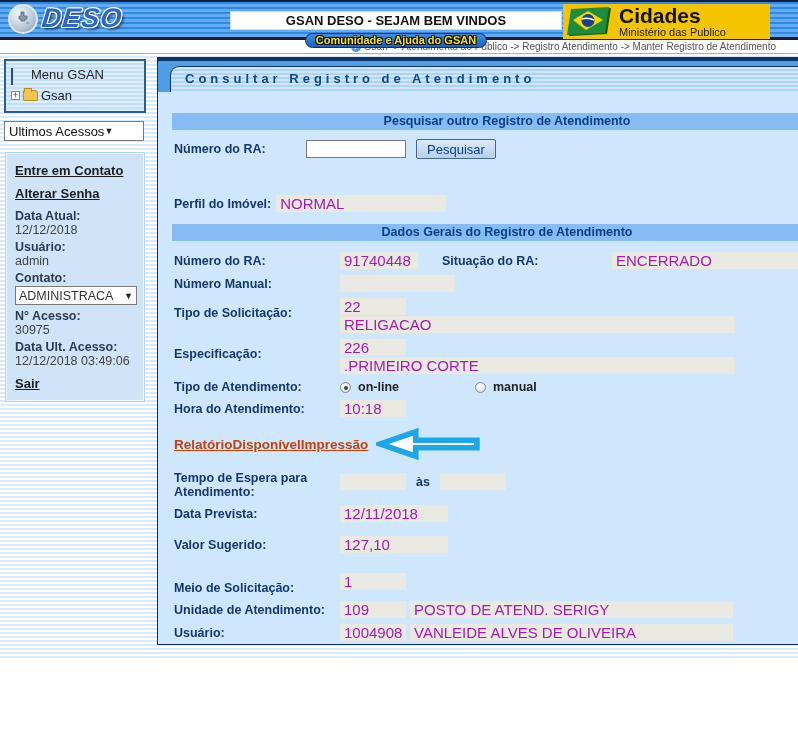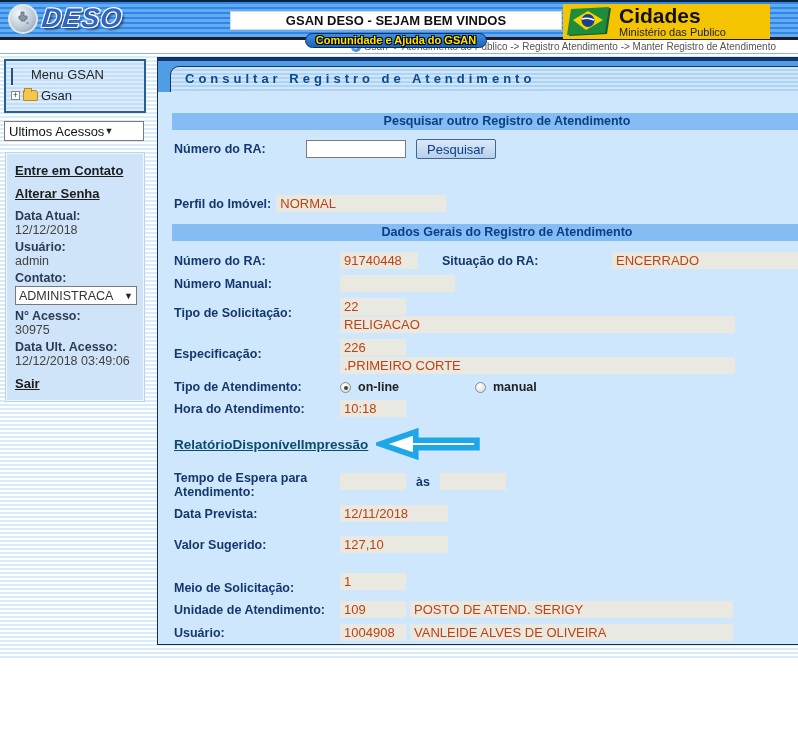--- a/index.html
+++ b/index.html
@@ -131,41 +131,41 @@
   .ra-input { width:100px; height:18px; border:1px solid #7a7a7a; background:#fff; font-size:13px; padding:0 3px; font-family:"Liberation Sans",sans-serif; }
   .btn {
     margin-left:10px; min-width:80px; height:20px;
     background:linear-gradient(180deg,#dce9f8,#b6d0ec);
     border:1px solid #44658c; border-radius:2px;
     color:#0a3f85; font-size:13px; font-family:"Liberation Sans",sans-serif;
   }
   .perfil-row { display:flex; align-items:center; margin:26px 0 12px 2px; }
   .perfil-row .lbl { margin-right:5px; }
   .gfield {
-    background:#e9e9e2; color:#c2410c; font-size:13px; height:17px; line-height:17px;
+    background:#e9e9e2; color:#a21caf; font-size:15px; height:17px; line-height:17px;
     padding:0 4px; overflow:hidden; white-space:nowrap; flex:none;
   }
   .perfil-val { width:170px; }
   
   .drow { display:flex; align-items:center; margin:0 2px; padding:3px 0; }
   .drow .lbl { width:166px; flex:none; }
   .drow.top { align-items:flex-start; }
   .drow.top .lbl { padding-top:2px; }
   .stack .gfield { display:block; }
   .stack .code { margin-bottom:1px; }
   .w66 { width:66px; } .w78 { width:78px; } .w108 { width:108px; } .w115 { width:115px; } .w200 { width:200px; } .w323 { width:323px; } .w395 { width:395px; }
   .inline-pair { display:flex; gap:4px; }
   .sit-lbl { margin-left:24px; margin-right:4px; }
   .radio { width:11px; height:11px; border-radius:50%; border:1px solid #8a8a8a; background:radial-gradient(circle at 35% 30%,#fff,#d8d8d8); display:inline-block; position:relative; vertical-align:-2px; }
   .radio.sel::after { content:""; position:absolute; left:3px; top:3px; width:4px; height:4px; border-radius:50%; background:#444; }
   .radio-lbl { font-weight:bold; color:#222; font-size:12.5px; margin:0 0 0 7px; }
   .radio-group { display:flex; align-items:center; }
   .radio-item2 { margin-left:76px; }
   .link-row { display:flex; align-items:center; margin:8px 2px 6px 2px; }
-  .report-link { font-weight:bold; font-size:13.5px; color:#0c4a6e; text-decoration:underline; }
+  .report-link { font-weight:bold; font-size:13.5px; color:#c2410c; text-decoration:underline; }
   .arrow-svg { margin-left:8px; }
   .as-lbl { font-weight:bold; color:#14386e; font-size:12.5px; margin:0 10px; }
   .tempo-fields { display:flex; align-items:center; }
   .mt14 { margin-top:14px; }
   .mt8 { margin-top:8px; }
 </style>
 </head>
 <body>
 
 <div class="top-header">

